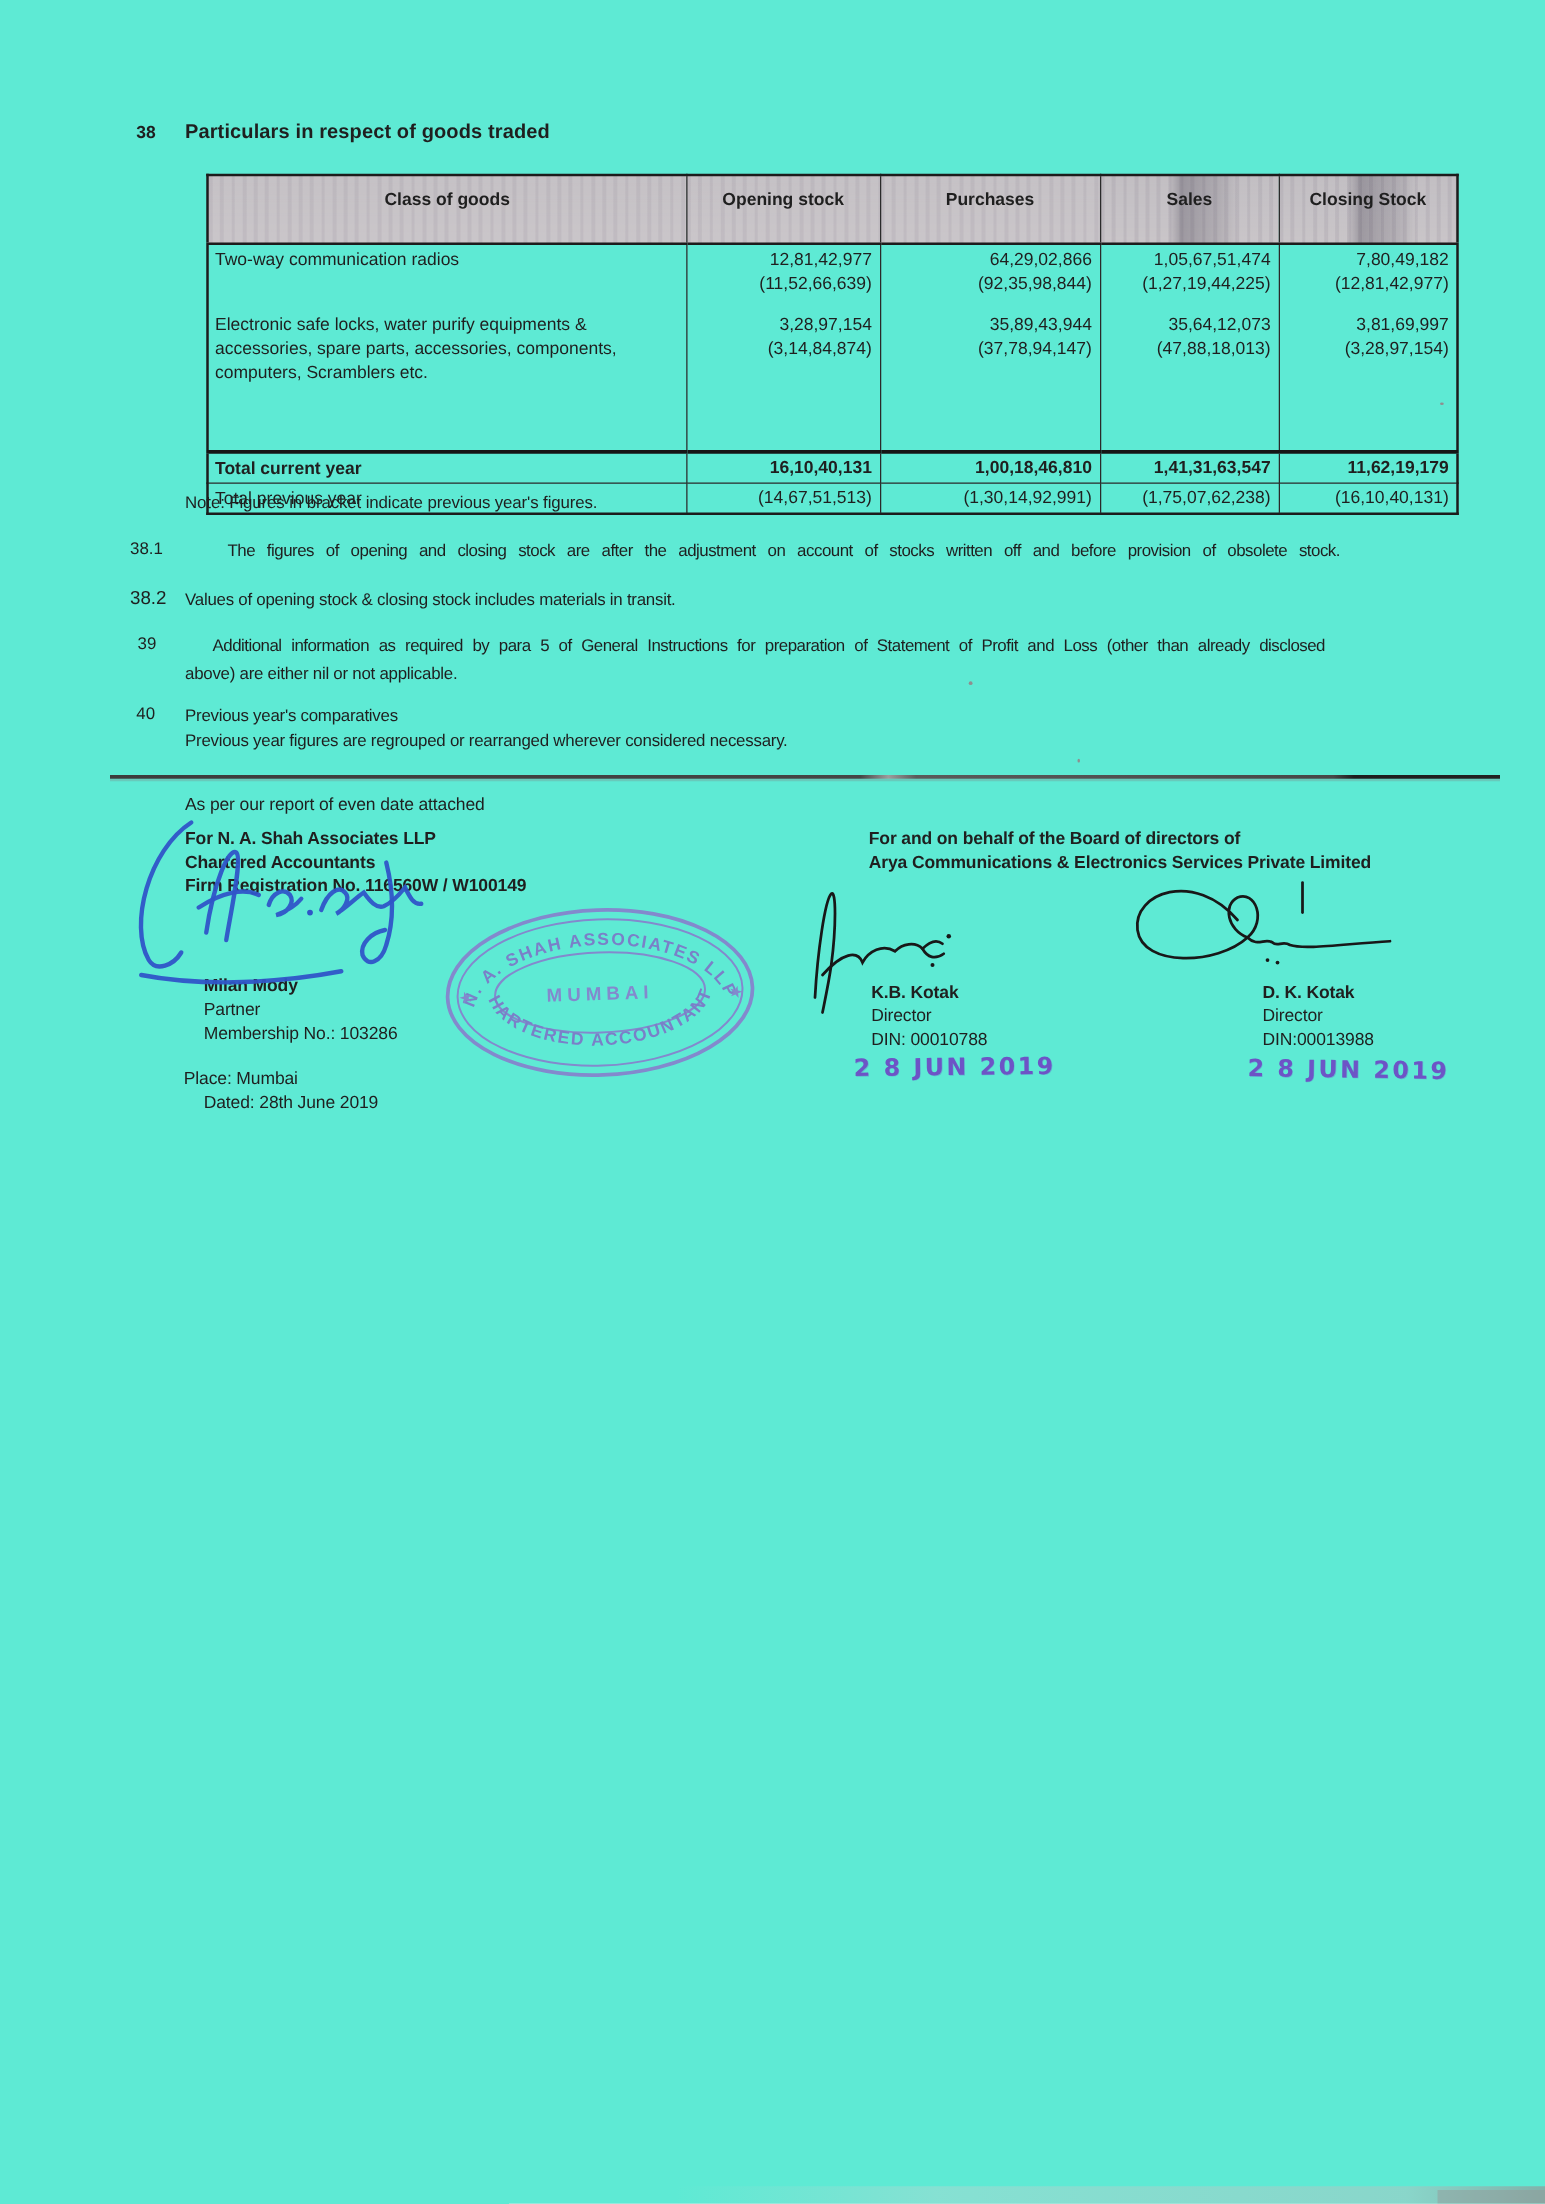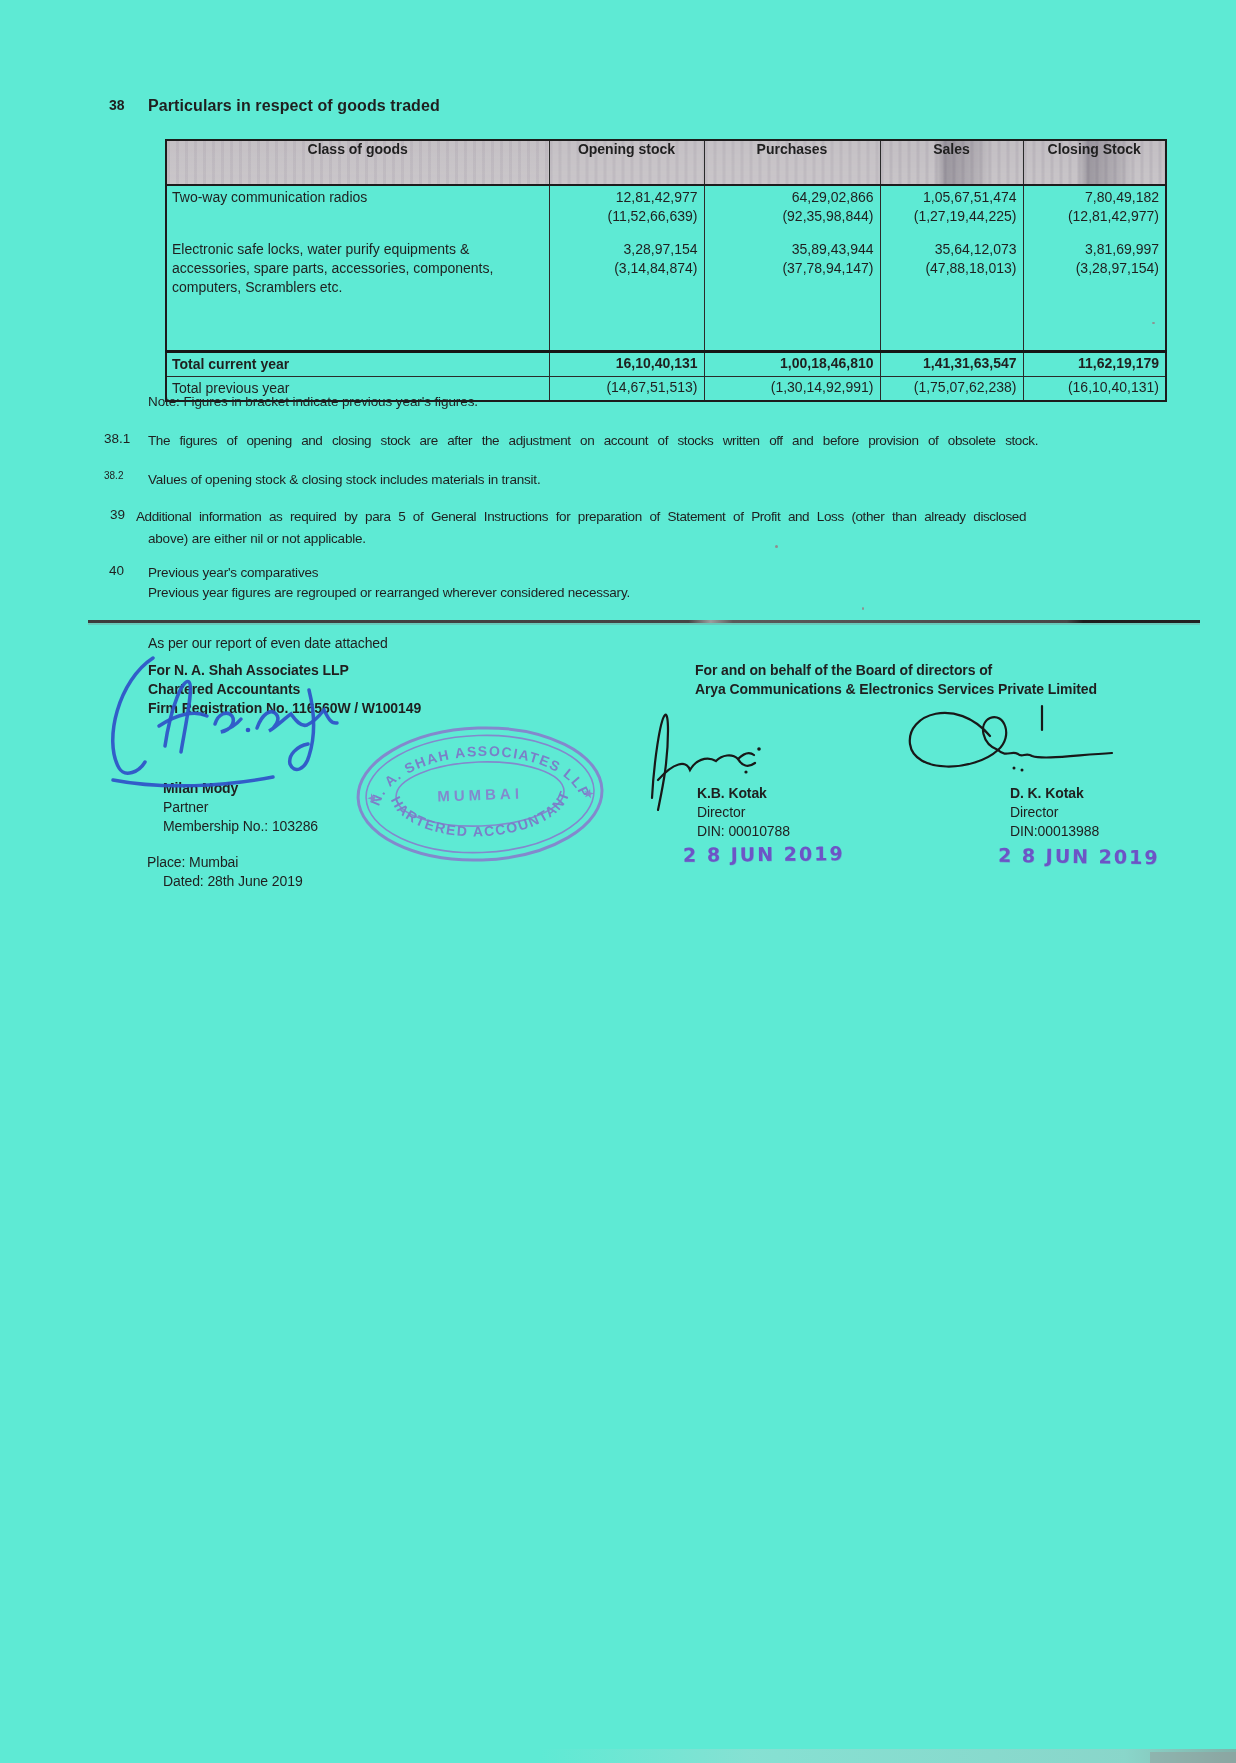--- a/index.html
+++ b/index.html
@@ -10,38 +10,38 @@
     background:#5eead4;
     font-family:"Liberation Sans", sans-serif;
     color:#1f1f1f;
     overflow:hidden;
   }
   .abs{position:absolute;}
   .sec-num{position:absolute;font-size:14px;font-weight:bold;}
   .sec-num.reg{font-weight:normal;}
   .sec-title{position:absolute;font-size:16px;font-weight:bold;letter-spacing:0.1px;}
   .para{position:absolute;font-size:13.5px;line-height:20px;letter-spacing:-0.2px;}
-  .j1{width:890px;text-align:justify;text-align-last:justify;letter-spacing:-0.4px;}
+  .j1{width:890px;text-align:justify;text-align-last:justify;letter-spacing:-0.4px;margin-left:34px;}
   
   .goods-table{
     position:absolute;left:165px;top:139px;
     border-collapse:collapse;table-layout:fixed;width:1000px;
     font-size:14px;
   }
   .goods-table th,.goods-table td{
     border:1.5px solid #2a2a2a;
     vertical-align:top;
     padding:2px 6px;
   }
   .goods-table{border:2.5px solid #1c1c1c;}
   .goods-table thead th{
     height:41px;
     font-weight:bold;
     text-align:center;
-    padding-top:0;
+    padding-top:10px;
     border-bottom:2.5px solid #1c1c1c;
     background-color:#c9c5c8;
     background-image:
       repeating-linear-gradient(90deg, rgba(110,100,120,0.10) 0 3px, rgba(0,0,0,0) 3px 9px),
       linear-gradient(rgba(190,186,192,0.35), rgba(205,200,206,0.2));
   }
   .goods-table thead th.streak-dark{
     background-image:
       linear-gradient(90deg, transparent 38%, rgba(45,40,58,0.28) 46%, rgba(45,40,58,0.12) 68%, transparent 78%),
       repeating-linear-gradient(90deg, rgba(110,100,120,0.12) 0 3px, rgba(0,0,0,0) 3px 9px),
@@ -169,21 +169,21 @@
         <td class="num">(16,10,40,131)</td>
       </tr>
     </tbody>
   </table>
 
   <div class="table-note" style="left:148px;top:394px">Note: Figures in bracket indicate previous year's figures.</div>
 
   <span class="sec-num reg" style="left:104px;top:431px;font-size:13.5px">38.1</span>
   <div class="para j1" style="left:148px;top:431px">The figures of opening and closing stock are after the adjustment on account of stocks written off and before provision of obsolete stock.</div>
 
-  <span class="sec-num reg" style="left:104px;top:470px;font-size:10px">38.2</span>
+  <span class="sec-num reg" style="left:104px;top:470px;font-size:15px">38.2</span>
   <div class="para" style="left:148px;top:470px">Values of opening stock &amp; closing stock includes materials in transit.</div>
 
   <span class="sec-num reg" style="left:110px;top:507px;font-size:13.5px">39</span>
   <div class="para j1" style="left:136px;top:507px">Additional information as required by para 5 of General Instructions for preparation of Statement of Profit and Loss (other than already disclosed</div>
   <div class="para" style="left:148px;top:529px">above) are either nil or not applicable.</div>
 
   <span class="sec-num reg" style="left:109px;top:563px;font-size:13.5px">40</span>
   <div class="para" style="left:148px;top:563px">Previous year's comparatives</div>
   <div class="para" style="left:148px;top:583px">Previous year figures are regrouped or rearranged wherever considered necessary.</div>
 

